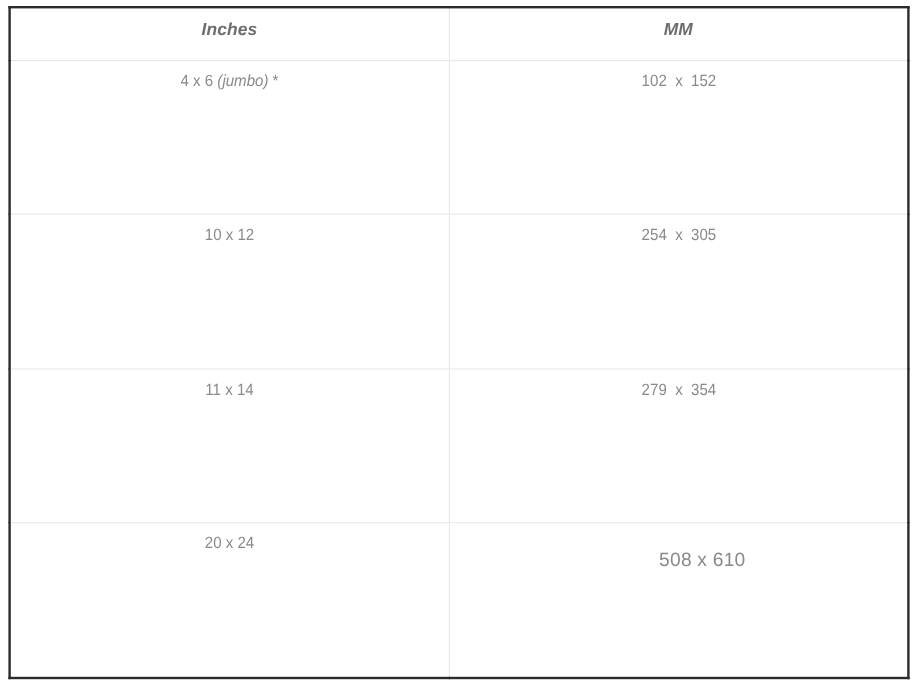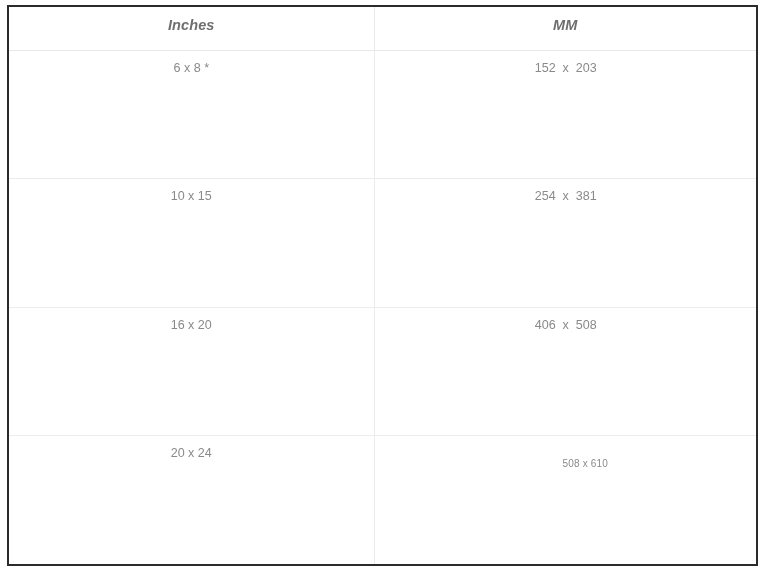--- a/index.html
+++ b/index.html
@@ -89,21 +89,21 @@
   }
 
   .cell-text .note {
     font-style: italic;
   }
 
   
   .cell-text.alt-face {
     transform: none;
     padding-top: 22px;
-    font-size: 10px;
+    font-size: 16px;
     letter-spacing: .2px;
     padding-left: 40px;
   }
 </style>
 </head>
 <body>
 
 <div class="page">
 
   <table class="size-table">
@@ -118,42 +118,42 @@
           <span class="hdr-text">Inches</span>
         </th>
         <th>
           <span class="hdr-text">MM</span>
         </th>
       </tr>
     </thead>
 
     <tbody id="table-body">
 
-        <tr>
+    <tr>
           <td>
-            <span class="cell-text">6 x 8 *</span>
+            <span class="cell-text"><span>4 x 6 </span><span class="note">(jumbo)</span><span> *</span></span>
           </td>
           <td>
-            <span class="cell-text">152  x  203</span>
+            <span class="cell-text">102  x  152</span>
           </td>
         </tr>
         <tr>
           <td>
-            <span class="cell-text">10 x 15</span>
+            <span class="cell-text">10 x 12</span>
           </td>
           <td>
-            <span class="cell-text">254  x  381</span>
+            <span class="cell-text">254  x  305</span>
           </td>
         </tr>
         <tr>
           <td>
-            <span class="cell-text">16 x 20</span>
+            <span class="cell-text">11 x 14</span>
           </td>
           <td>
-            <span class="cell-text">406  x  508</span>
+            <span class="cell-text">279  x  354</span>
           </td>
         </tr>
         <tr>
           <td>
             <span class="cell-text">20 x 24</span>
           </td>
           <td>
             <span class="cell-text alt-face">508 x 610</span>
           </td>
         </tr>

